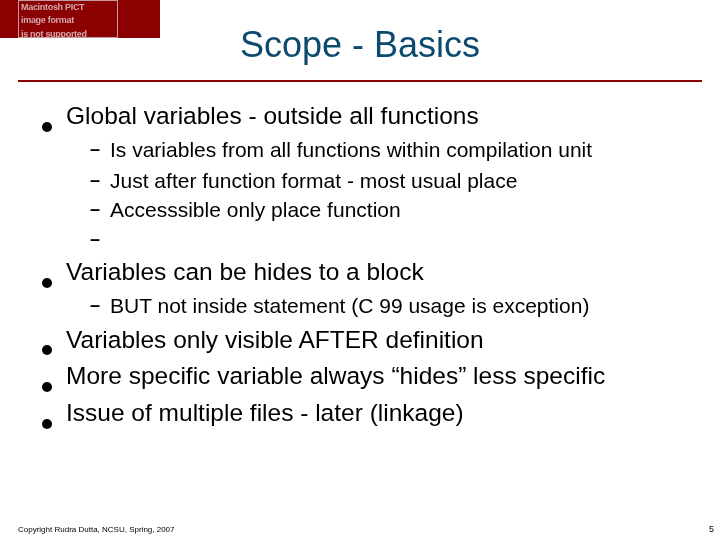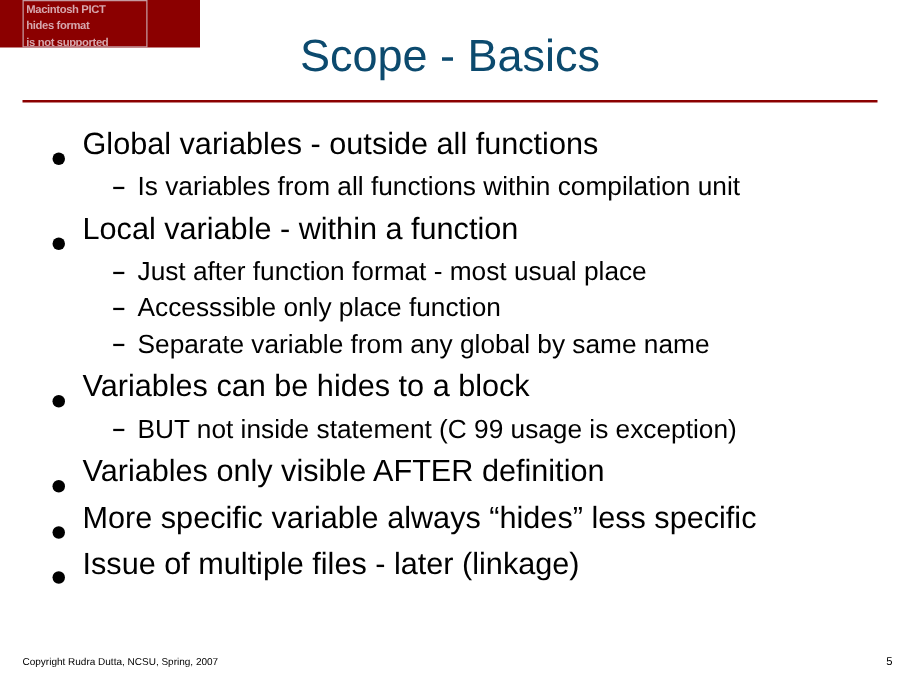--- a/index.html
+++ b/index.html
@@ -23,56 +23,51 @@
 </style>
 </head>
 <body>
 
 <div class="slide">
 
   <div class="redbar"></div>
 
   <div class="pictbox">
     <div class="pt">Macintosh PICT</div>
-    <div class="pt">hides format</div>
+    <div class="pt">image format</div>
     <div class="pt">is not supported</div>
   </div>
 
   <div class="title">Scope - Basics</div>
   <div class="underline-red"></div>
 
   <div class="content">
 
     <div class="lvl1">
       <div class="bullet"></div>
       <div class="txt">Global variables - outside all functions</div>
     </div>
     <div class="sub">
       <div class="lvl2">
         <div class="dash">–</div>
         <div class="txt">Is variables from all functions within compilation unit</div>
       </div>
     </div>
 
-    <div class="lvl1">
-      <div class="bullet"></div>
-      <div class="txt">Local variable - within a function</div>
-    </div>
     <div class="sub">
       <div class="lvl2">
         <div class="dash">–</div>
         <div class="txt">Just after function format - most usual place</div>
       </div>
       <div class="lvl2">
         <div class="dash">–</div>
         <div class="txt">Accesssible only place function</div>
       </div>
       <div class="lvl2">
         <div class="dash">–</div>
-        <div class="txt">Separate variable from any global by same name</div>
       </div>
     </div>
 
     <div class="lvl1">
       <div class="bullet"></div>
       <div class="txt">Variables can be hides to a block</div>
     </div>
     <div class="sub">
       <div class="lvl2">
         <div class="dash">–</div>

